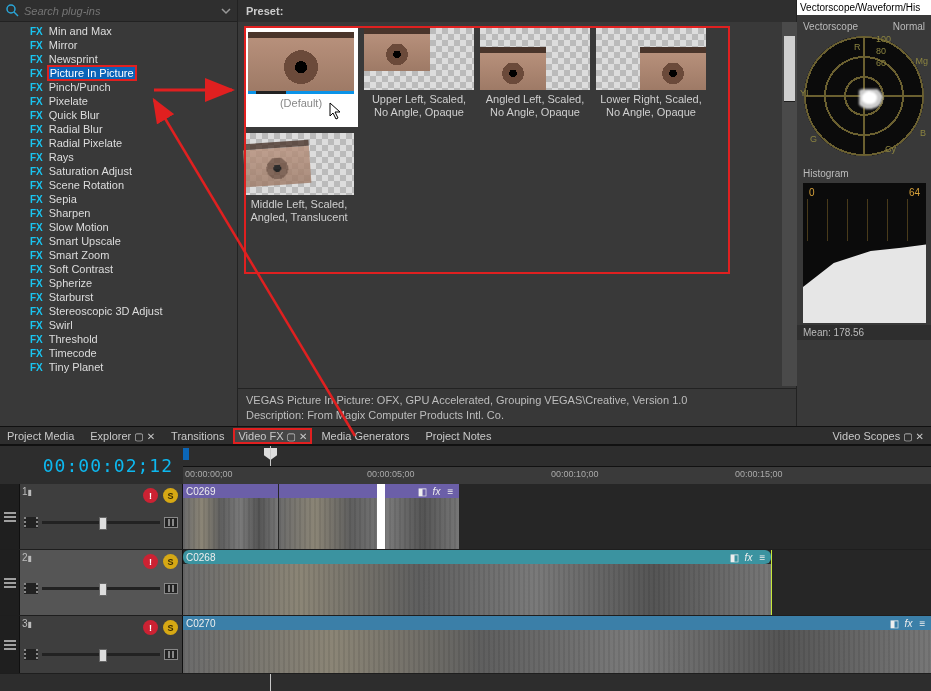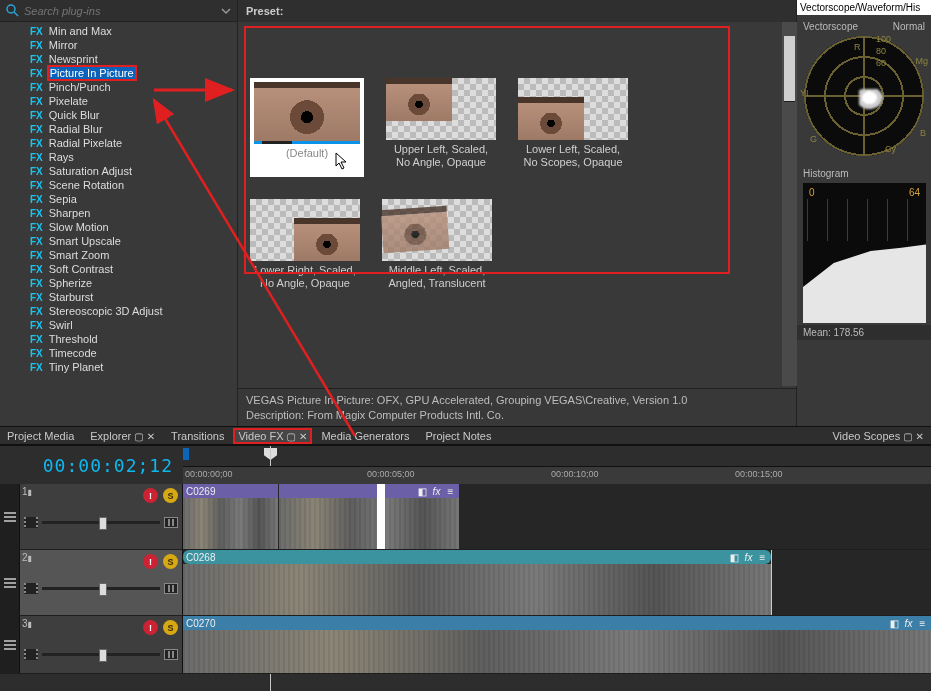--- a/index.html
+++ b/index.html
@@ -99,24 +99,22 @@
   .preset-rect {
     position: absolute;
     left: 6px; top: 4px; right: 66px;
     height: 248px;
     border: 2px solid #e02020;
     pointer-events: none;
   }
   .preset-grid {
     display: flex;
     flex-wrap: wrap;
-    gap: 22px;
+    gap: 6px;
     width: 470px;
-    padding: 6px;
-    margin-top: 44px;
   }
   .preset-card {
     width: 110px;
     text-align: center;
     color: #cfcfcf;
   }
   .preset-card.sel {
     background: #fff;
     color: #888;
     padding: 4px;
@@ -460,21 +458,21 @@
           <div class="preset-card">
             <div class="thumb ul">
               <div class="eye"></div>
             </div>
             <div class="cap">Upper Left, Scaled, No Angle, Opaque</div>
           </div>
           <div class="preset-card">
             <div class="thumb ll">
               <div class="eye"></div>
             </div>
-            <div class="cap">Lower Left, Scaled, No Scopes, Opaque</div>
+            <div class="cap">Angled Left, Scaled, No Angle, Opaque</div>
           </div>
           <div class="preset-card">
             <div class="thumb lr">
               <div class="eye"></div>
             </div>
             <div class="cap">Lower Right, Scaled, No Angle, Opaque</div>
           </div>
           <div class="preset-card">
             <div class="thumb ml">
               <div class="eye"></div>

